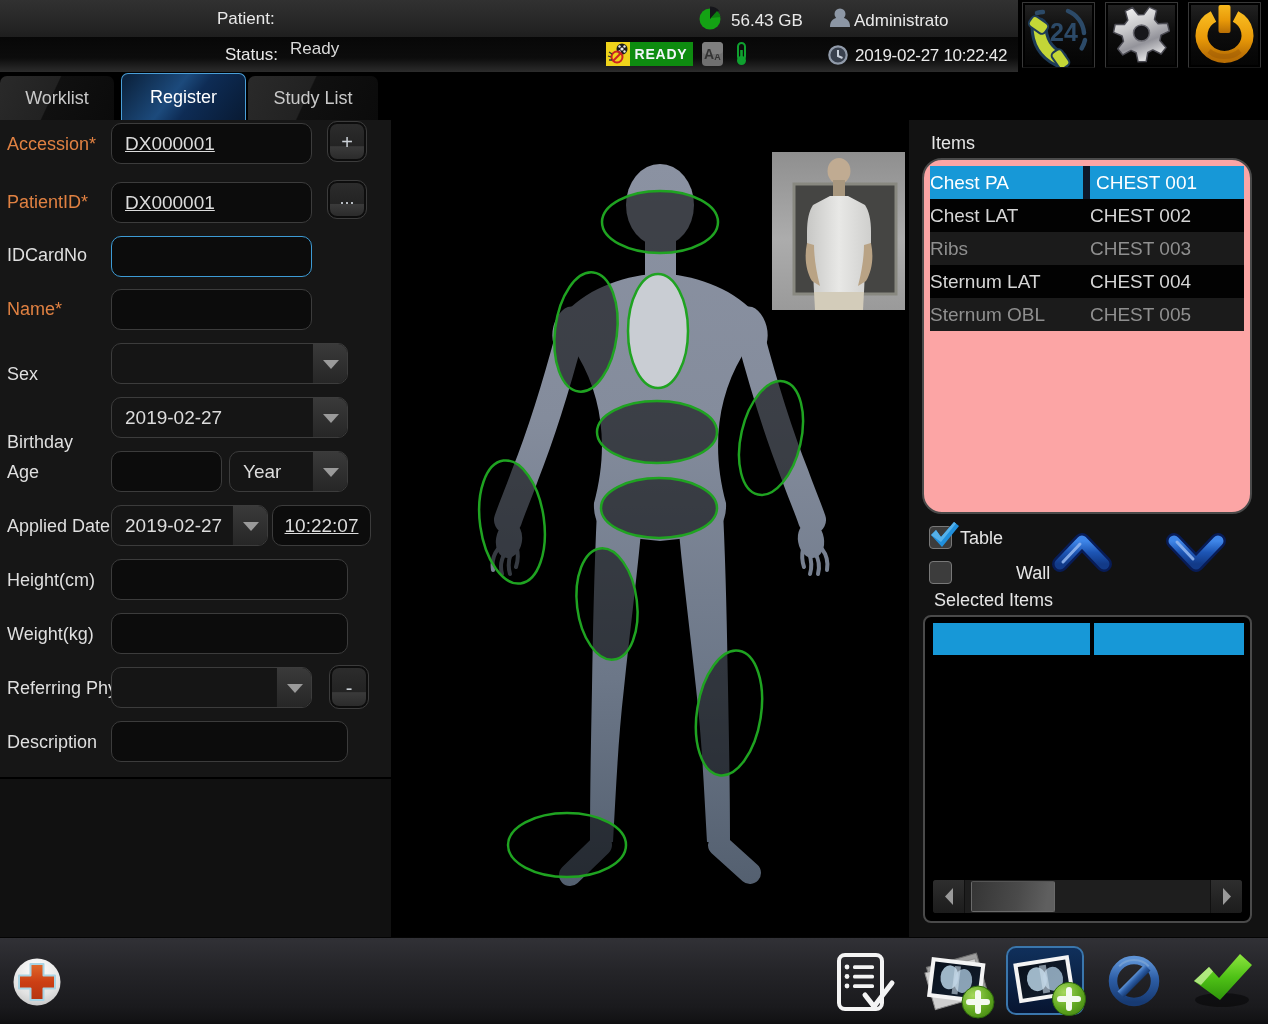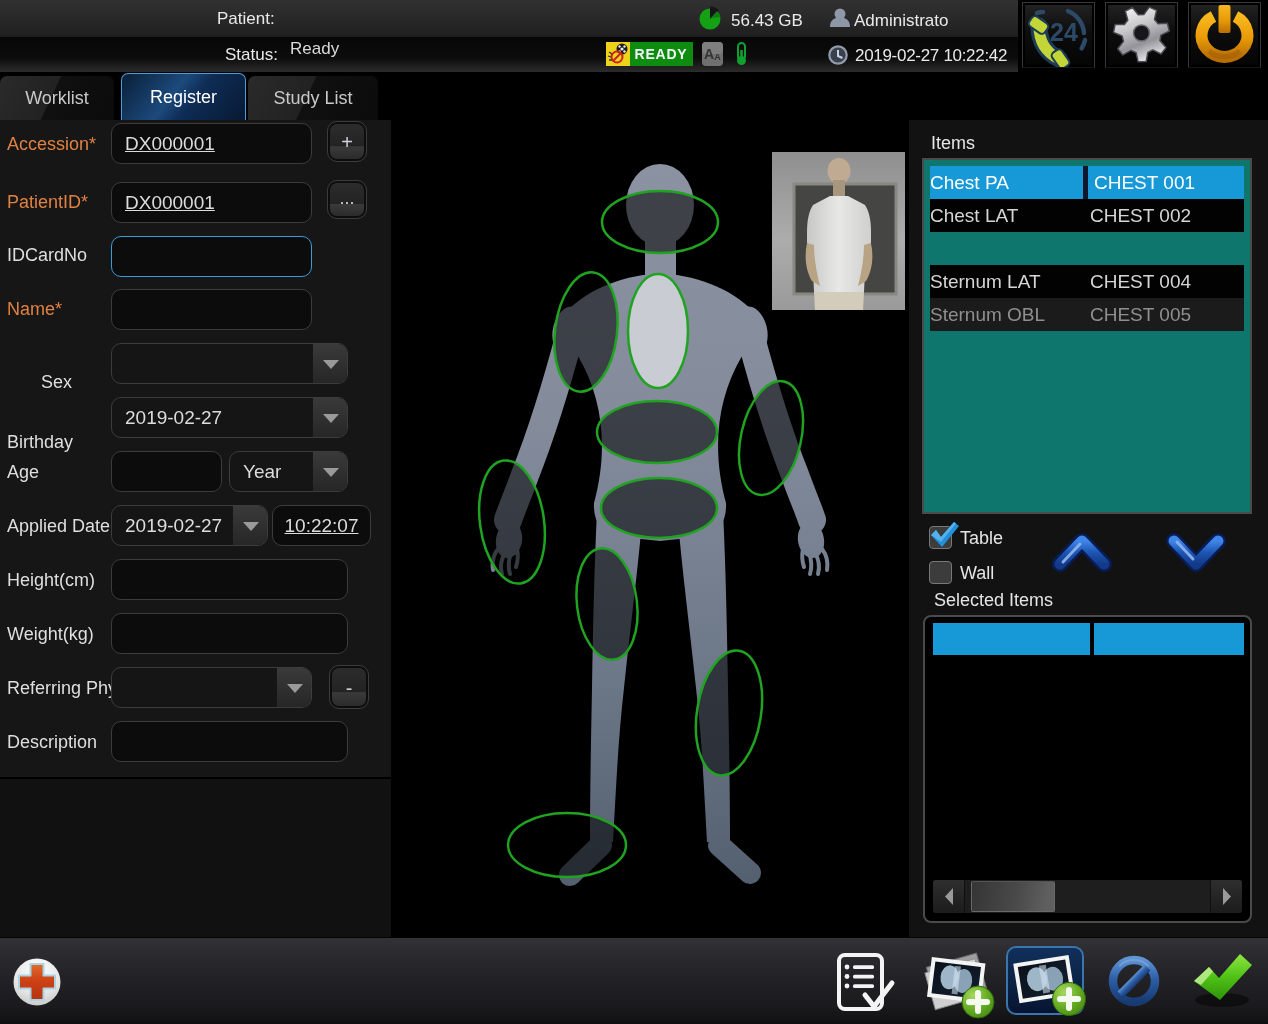--- a/index.html
+++ b/index.html
@@ -44,22 +44,22 @@
     border-left:8px solid transparent; border-right:8px solid transparent;
     border-top:9px solid #9a9a9a; }
   .combo .ctext { position:absolute; left:13px; top:0; line-height:39px;
     color:#dcdcdc; font-size:19px; }
   .sqbtn { background:linear-gradient(#2c2c2c 0%,#232323 62%,#3a3a3a 65%,#2b2b2b 100%);
     border:2px solid #0d0d0d; border-radius:9px; color:#cdd3d9;
     text-align:center; outline:1px solid #3c3c3c; outline-offset:0px; }
 
   
   #rightStrip { left:909px; top:120px; width:359px; height:817px; background:#121212; }
-  #itemsBox { left:922px; top:158px; width:330px; height:356px; background:#0f766e;
-    border:2px solid #4a4a4a; border-radius:0; }
+  #itemsBox { left:922px; top:158px; width:330px; height:356px; background:#fca5a5;
+    border:2px solid #4a4a4a; border-radius:20px; }
   .irow { position:absolute; left:6px; width:314px; height:33px; font-size:19px;
     line-height:33px; }
   .irow .c2 { position:absolute; left:160px; }
   #selBox { left:923px; top:615px; width:329px; height:308px; background:#000;
     border:2px solid #4a4a4a; border-radius:8px; }
   .check { width:23px; height:23px; background:#3c3c3c; border:1px solid #787878;
     border-radius:4px; }
   .rlabel { color:#e5e5e5; font-size:18px; }
 
   
@@ -176,21 +176,21 @@
   <div class="abs flabel req" style="top:192px;">PatientID*</div>
   <div class="abs finput" style="left:111px; top:182px; width:201px;">DX000001</div>
   <div class="abs sqbtn" style="left:328px; top:181px; width:38px; height:37px; line-height:30px; font-size:18px;">...</div>
 
   <div class="abs flabel" style="top:245px;">IDCardNo</div>
   <div class="abs finput" style="left:111px; top:236px; width:201px; border-color:#3d9bd5;"></div>
 
   <div class="abs flabel req" style="top:299px;">Name*</div>
   <div class="abs finput" style="left:111px; top:289px; width:201px;"></div>
 
-  <div class="abs flabel" style="top:372px;margin-left:34px;">Sex</div>
+  <div class="abs flabel" style="top:364px;">Sex</div>
   <div class="abs combo" style="left:111px; top:343px; width:237px;">
       <div class="arrowpart"></div>
     </div>
 
   <div class="abs flabel" style="top:432px;">Birthday</div>
   <div class="abs combo" style="left:111px; top:397px; width:237px;">
       <div class="ctext">2019-02-27</div>
       <div class="arrowpart"></div>
     </div>
 
@@ -311,36 +311,37 @@
       <path d="M807,243 C804,257 806,271 812,281 L820,286 C816,271 814,256 814,245 Z" fill="#b9a385"></path>
       <path d="M871,243 C874,257 872,271 866,281 L858,286 C862,271 864,256 864,245 Z" fill="#b9a385"></path>
       <path d="M814,292 L864,292 L863,310 L815,310 Z" fill="#d3ccba"></path>
     </g>
   </svg>
   </div>
 
   <div class="abs" id="rightStrip"></div>
   <div class="abs rlabel" style="left:931px; top:133px; font-size:18px;">Items</div>
   <div class="abs" id="itemsBox">
-    <div class="irow" style="top:6px; background:#1798d7; color:#fff;">Chest PA<span class="c2" style="border-left:5px solid #0f172a; padding-left:6px; margin-left:-7px;">CHEST 001</span></div>
+    <div class="irow" style="top:6px; background:#1798d7; color:#fff;">Chest PA<span class="c2" style="border-left:7px solid #0f172a; padding-left:6px; margin-left:-7px;">CHEST 001</span></div>
     <div class="irow" style="top:39px; background:#020202; color:#d5d5d5;">Chest LAT<span class="c2">CHEST 002</span></div>
+    <div class="irow" style="top:72px; background:#1b1b1b; color:#8f8f8f;">Ribs<span class="c2">CHEST 003</span></div>
     <div class="irow" style="top:105px; background:#020202; color:#d5d5d5;">Sternum LAT<span class="c2">CHEST 004</span></div>
     <div class="irow" style="top:138px; background:#1b1b1b; color:#8f8f8f;">Sternum OBL<span class="c2">CHEST 005</span></div>
   </div>
 
   <div class="abs check" style="left:929px; top:526px;"></div>
   <div class="abs" style="left:927px; top:520px; width:34px; height:32px;">
     <svg width="34" height="32">
       <path d="M4,15 L9,10 L14,17 L27,2 L32,6 L15,27 L4,15 Z" fill="#2090dd"></path>
       <path d="M4,15 L9,10 L14,17 L27,2 L29,3.6 L14,22 Z" fill="#55b1ea"></path>
     </svg>
   </div>
   <div class="abs rlabel" style="left:960px; top:528px;">Table</div>
   <div class="abs check" style="left:929px; top:561px;"></div>
-  <div class="abs rlabel" style="left:960px; top:563px;">Wall</div>
+  <div class="abs rlabel" style="left:1016px; top:563px;">Wall</div>
   <div class="abs rlabel" style="left:934px; top:590px;">Selected Items</div>
 
   <div class="abs" style="left:1048px; top:528px; width:68px; height:50px;">
     <svg width="68" height="50">
       <defs>
         <linearGradient id="chevg" x1="0" y1="0" x2="0" y2="1">
           <stop offset="0" stop-color="#3f86e8"></stop>
           <stop offset="0.5" stop-color="#1d55b4"></stop>
           <stop offset="1" stop-color="#123a88"></stop>
         </linearGradient>

